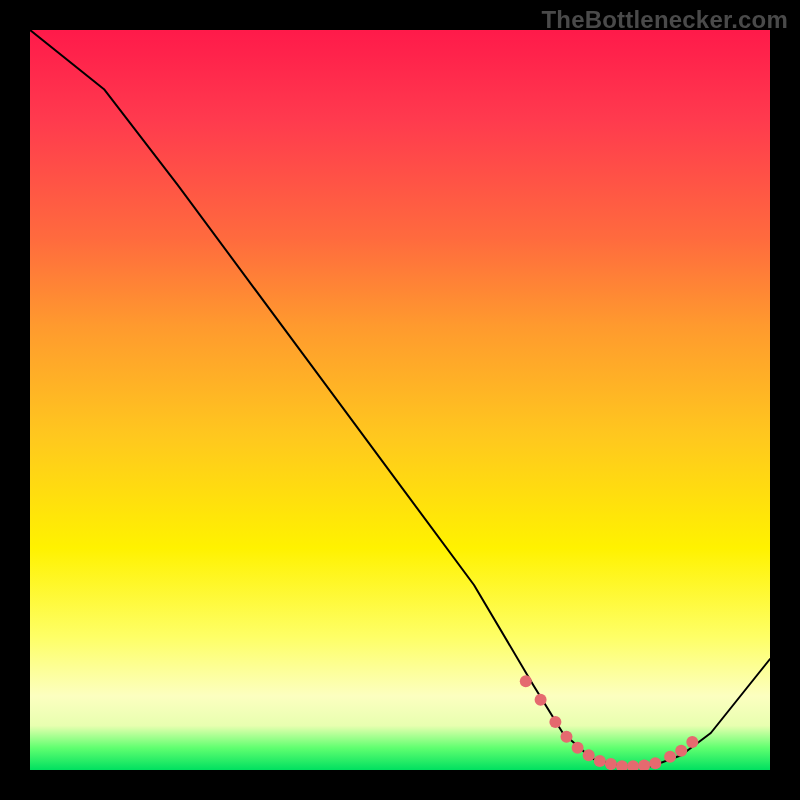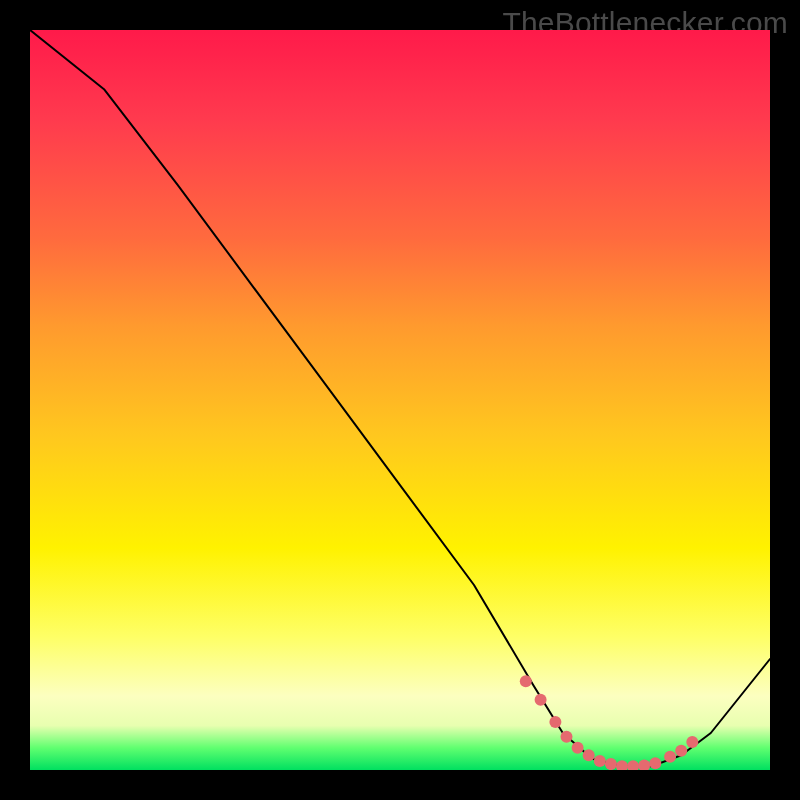--- a/index.html
+++ b/index.html
@@ -9,22 +9,22 @@
     background: #000;
     position: relative;
     font-family: Arial, Helvetica, sans-serif;
     overflow: hidden;
   }
   .attribution {
     position: absolute;
     top: 6px;
     right: 12px;
     color: #4a4a4a;
-    font-size: 30px;
-    font-weight: 400;
+    font-size: 24px;
+    font-weight: 700;
     letter-spacing: 0.2px;
   }
   .plot-area {
     position: absolute;
     left: 30px;
     top: 30px;
     width: 740px;
     height: 740px;
     overflow: hidden;
   }

